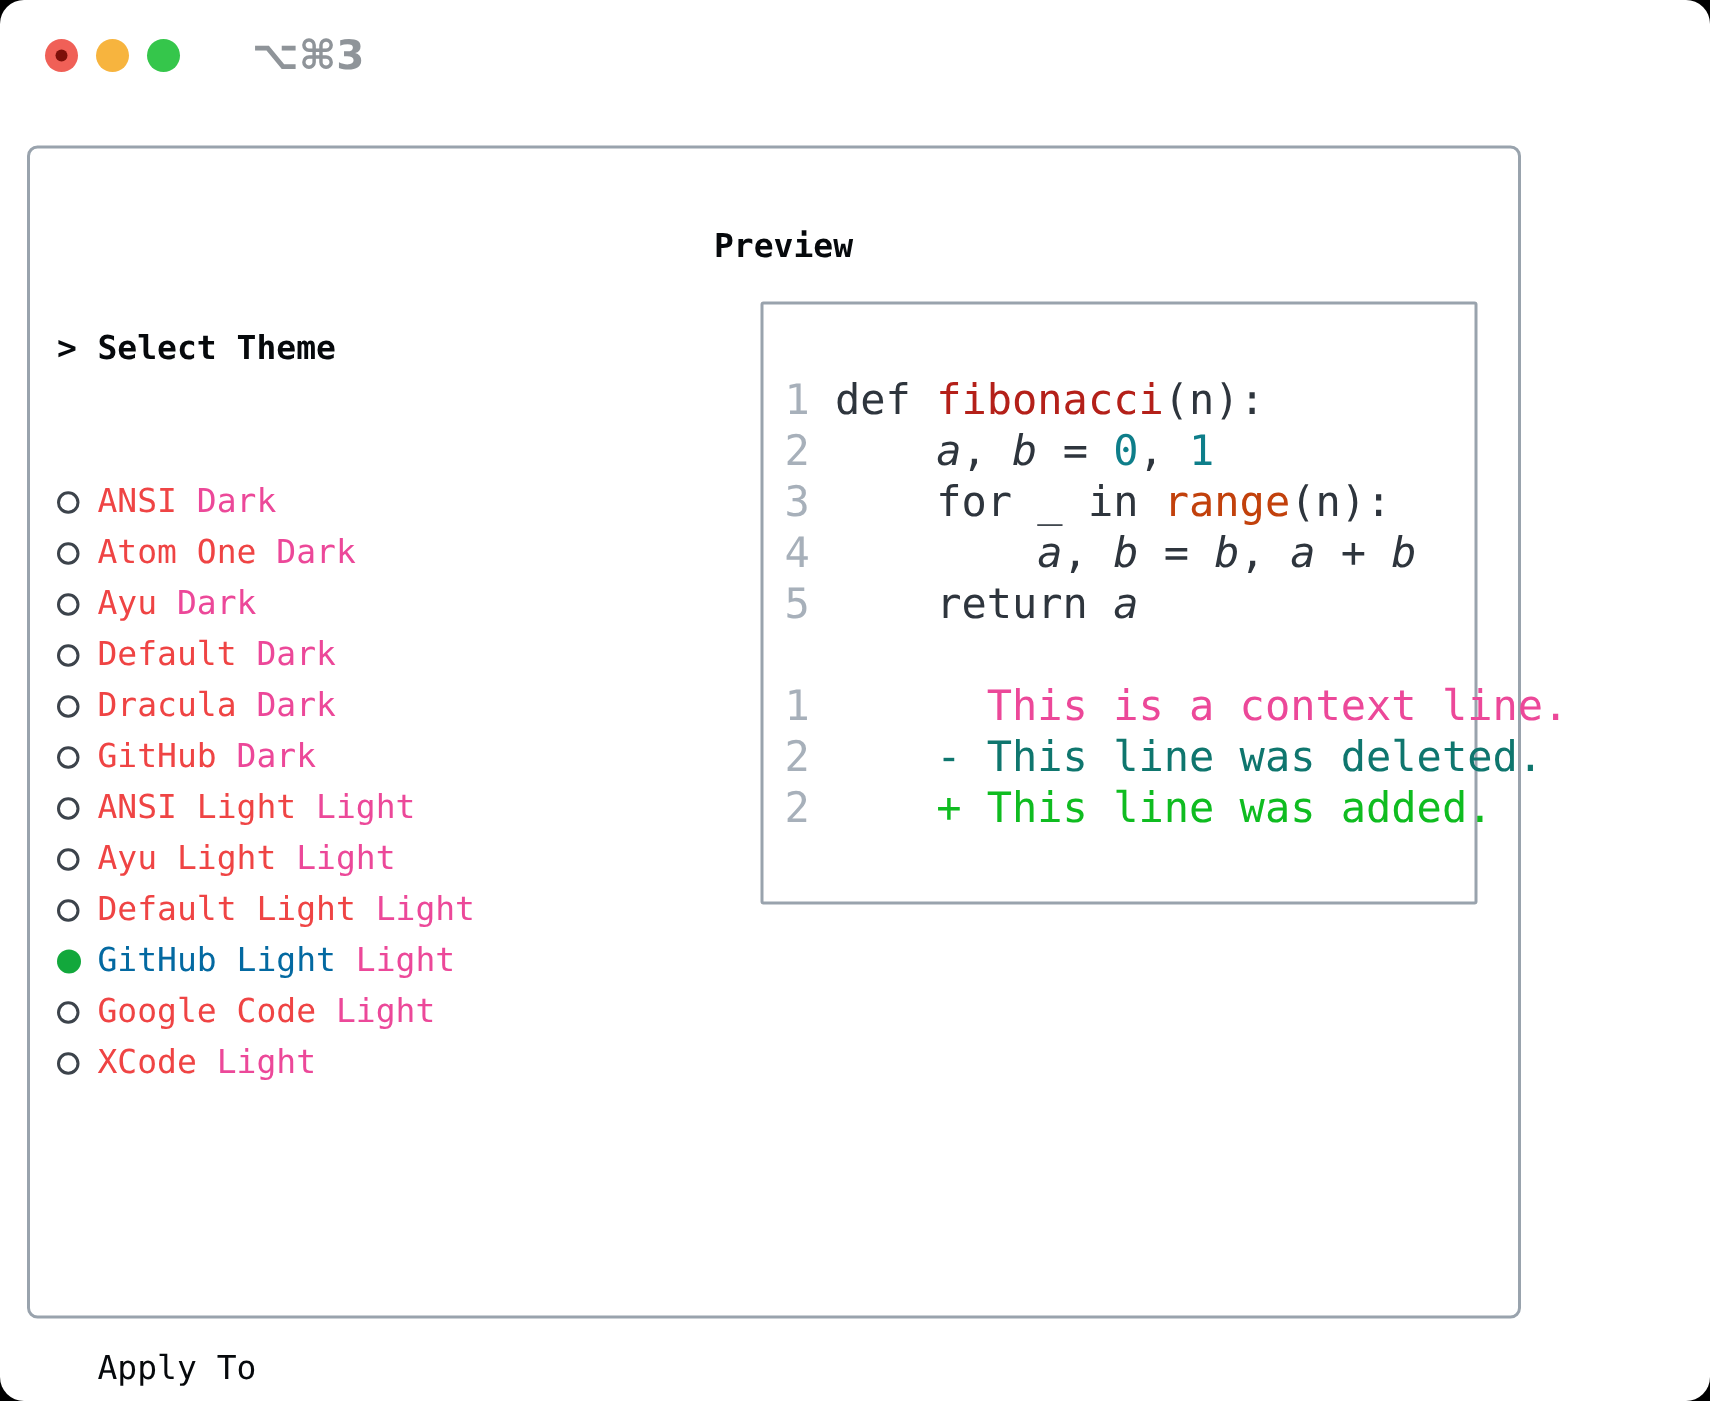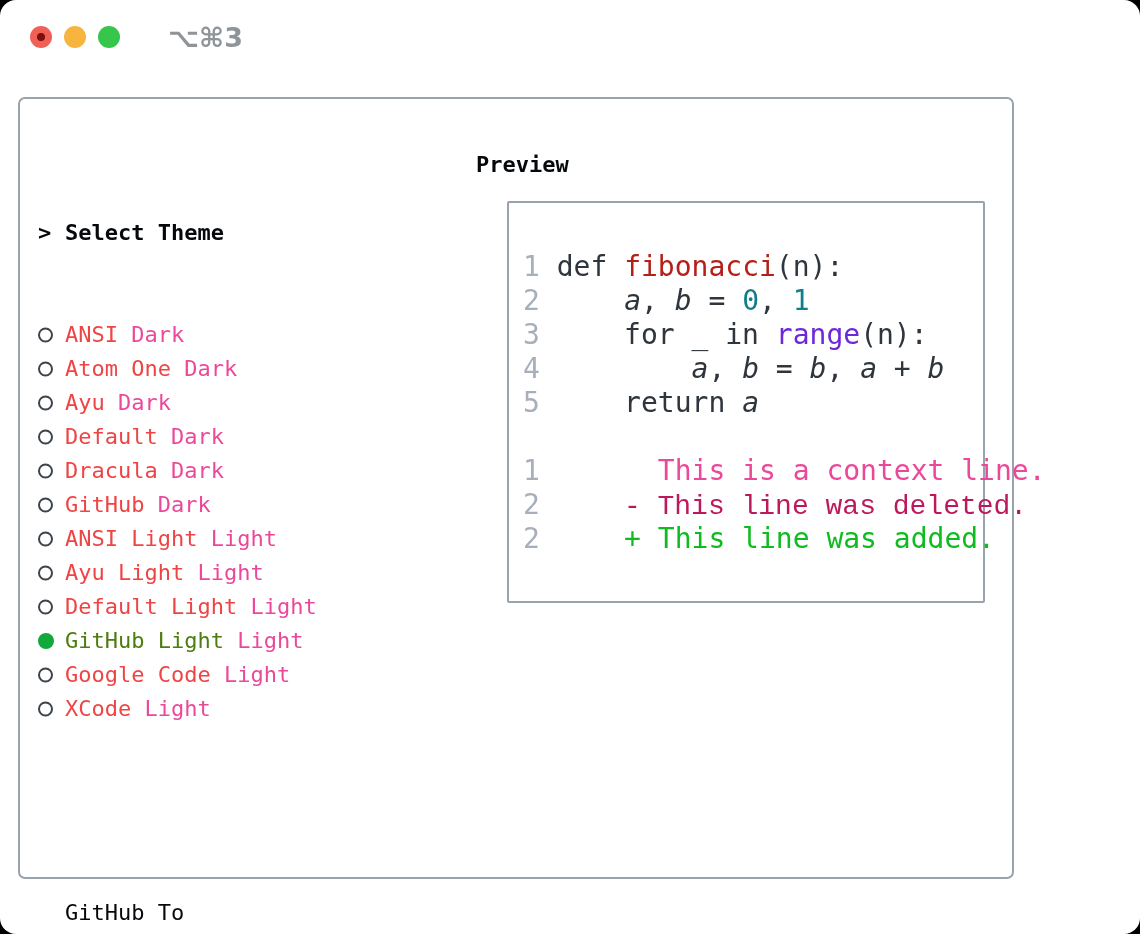--- a/index.html
+++ b/index.html
@@ -32,39 +32,39 @@
   .left-col { position: absolute; left: 38px; top: 148px; font-size: 22px; line-height: 34px;
               color: #2e353d; white-space: pre; }
   .row { height: 34px; display: flex; align-items: center; }
   .marker { display: inline-block; width: 27px; flex: 0 0 27px; position: relative; height: 34px; }
   .prompt { position: absolute; left: 0; top: 0; font-weight: bold; color: #06090c; }
   .radio { position: absolute; left: 0; top: 50%; transform: translateY(-50%);
            width: 15px; height: 15px; border-radius: 50%; border: 2px solid #3c434b; }
   .radio.on { width: 16px; height: 16px; border: none; background: #12a83c; }
   .hdr { font-weight: bold; color: #06090c; }
   .t-name { color: #ef4444; }
-  .t-name.sel { color: #4d7c0f; }
+  .t-name.sel { color: #0369a1; }
   .t-tag { color: #ec4899; }
   .gap { height: 34px; }
 
   
   .preview-label { position: absolute; left: 476px; top: 148px; height: 34px; line-height: 34px;
                    font-size: 22px; font-weight: bold; color: #06090c; }
   .preview-box { position: absolute; left: 507px; top: 201px; width: 478px; height: 402px;
                  border: 2px solid #99a3ad; border-radius: 2px; background: #fff; }
   .code { position: absolute; left: 523px; top: 250px; font-size: 28px; line-height: 34px;
           white-space: pre; }
   .code-line { height: 34px; }
   .ln { display: inline-block; width: 1ch; margin-right: 1ch; color: #a7b0ba; }
   .c-fg  { color: #2e353d; }
   .c-red { color: #b42019; }
   .c-teal{ color: #0e7e8a; }
-  .c-blue{ color: #6d28d9; }
+  .c-blue{ color: #c2410c; }
   .c-ctx { color: #ec4899; }
-  .c-del { color: #be185d; font-family: Liberation Mono, monospace; }
+  .c-del { color: #0f766e; }
   .c-add { color: #0fbc20; text-align: right; }
   .it { font-style: italic; }
 </style>
 </head>
 <body>
 
 <div class="window">
 
   <div class="titlebar">
     <div class="tl tl-red"></div>
@@ -75,21 +75,21 @@
 
   <div class="panel"></div>
 
   <div class="left-col">
     <div class="row">
       <span class="marker"><span class="prompt">&gt;</span></span><span class="hdr">Select Theme</span>
     </div>
     <div id="theme-rows"><div class="row"><span class="marker"><span class="radio"></span></span><span class="t-name">ANSI</span><span class="t-tag"> Dark</span></div><div class="row"><span class="marker"><span class="radio"></span></span><span class="t-name">Atom One</span><span class="t-tag"> Dark</span></div><div class="row"><span class="marker"><span class="radio"></span></span><span class="t-name">Ayu</span><span class="t-tag"> Dark</span></div><div class="row"><span class="marker"><span class="radio"></span></span><span class="t-name">Default</span><span class="t-tag"> Dark</span></div><div class="row"><span class="marker"><span class="radio"></span></span><span class="t-name">Dracula</span><span class="t-tag"> Dark</span></div><div class="row"><span class="marker"><span class="radio"></span></span><span class="t-name">GitHub</span><span class="t-tag"> Dark</span></div><div class="row"><span class="marker"><span class="radio"></span></span><span class="t-name">ANSI Light</span><span class="t-tag"> Light</span></div><div class="row"><span class="marker"><span class="radio"></span></span><span class="t-name">Ayu Light</span><span class="t-tag"> Light</span></div><div class="row"><span class="marker"><span class="radio"></span></span><span class="t-name">Default Light</span><span class="t-tag"> Light</span></div><div class="row"><span class="marker"><span class="radio on"></span></span><span class="t-name sel">GitHub Light</span><span class="t-tag"> Light</span></div><div class="row"><span class="marker"><span class="radio"></span></span><span class="t-name">Google Code</span><span class="t-tag"> Light</span></div><div class="row"><span class="marker"><span class="radio"></span></span><span class="t-name">XCode</span><span class="t-tag"> Light</span></div></div>
     <div class="gap"></div>
     <div class="row">
-      <span class="marker"></span><span class="hdr" style="font-weight:normal;">GitHub To</span>
+      <span class="marker"></span><span class="hdr" style="font-weight:normal;">Apply To</span>
     </div>
     
     
     
   </div>
 
   <div class="preview-label">Preview</div>
   <div class="preview-box"></div>
   <div class="code" id="code-block"><div class="code-line"><span class="ln">1</span><span class="c-fg">def </span><span class="c-red">fibonacci</span><span class="c-fg">(n):</span></div><div class="code-line"><span class="ln">2</span><span class="c-fg">    </span><span class="c-fg it">a</span><span class="c-fg">, </span><span class="c-fg it">b</span><span class="c-fg"> = </span><span class="c-teal">0</span><span class="c-fg">, </span><span class="c-teal">1</span></div><div class="code-line"><span class="ln">3</span><span class="c-fg">    for _ in </span><span class="c-blue">range</span><span class="c-fg">(n):</span></div><div class="code-line"><span class="ln">4</span><span class="c-fg">        </span><span class="c-fg it">a</span><span class="c-fg">, </span><span class="c-fg it">b</span><span class="c-fg"> = </span><span class="c-fg it">b</span><span class="c-fg">, </span><span class="c-fg it">a</span><span class="c-fg"> + </span><span class="c-fg it">b</span></div><div class="code-line"><span class="ln">5</span><span class="c-fg">    return </span><span class="c-fg it">a</span></div><div class="code-line"><span class="ln"></span></div><div class="code-line"><span class="ln">1</span><span class="c-ctx">      This is a context line.</span></div><div class="code-line"><span class="ln">2</span><span class="c-del">    - This line was deleted.</span></div><div class="code-line"><span class="ln">2</span><span class="c-add">    + This line was added.</span></div></div>
 

